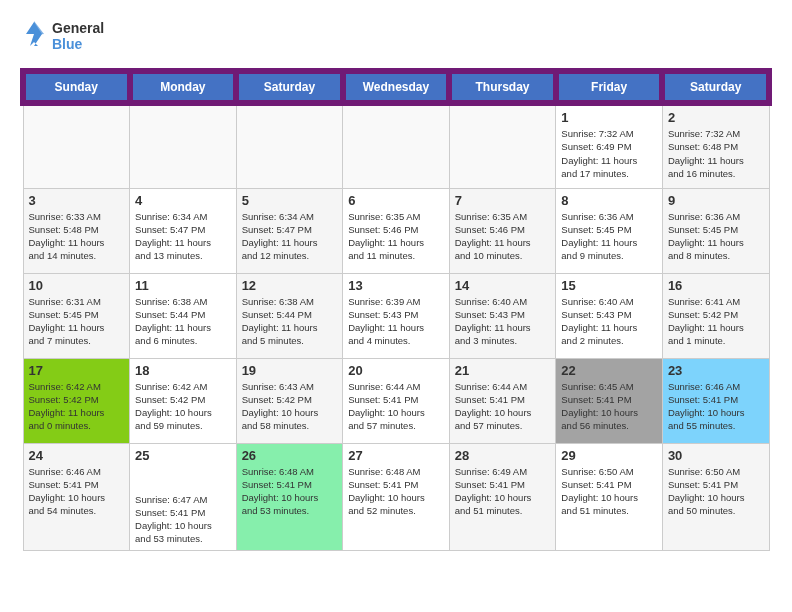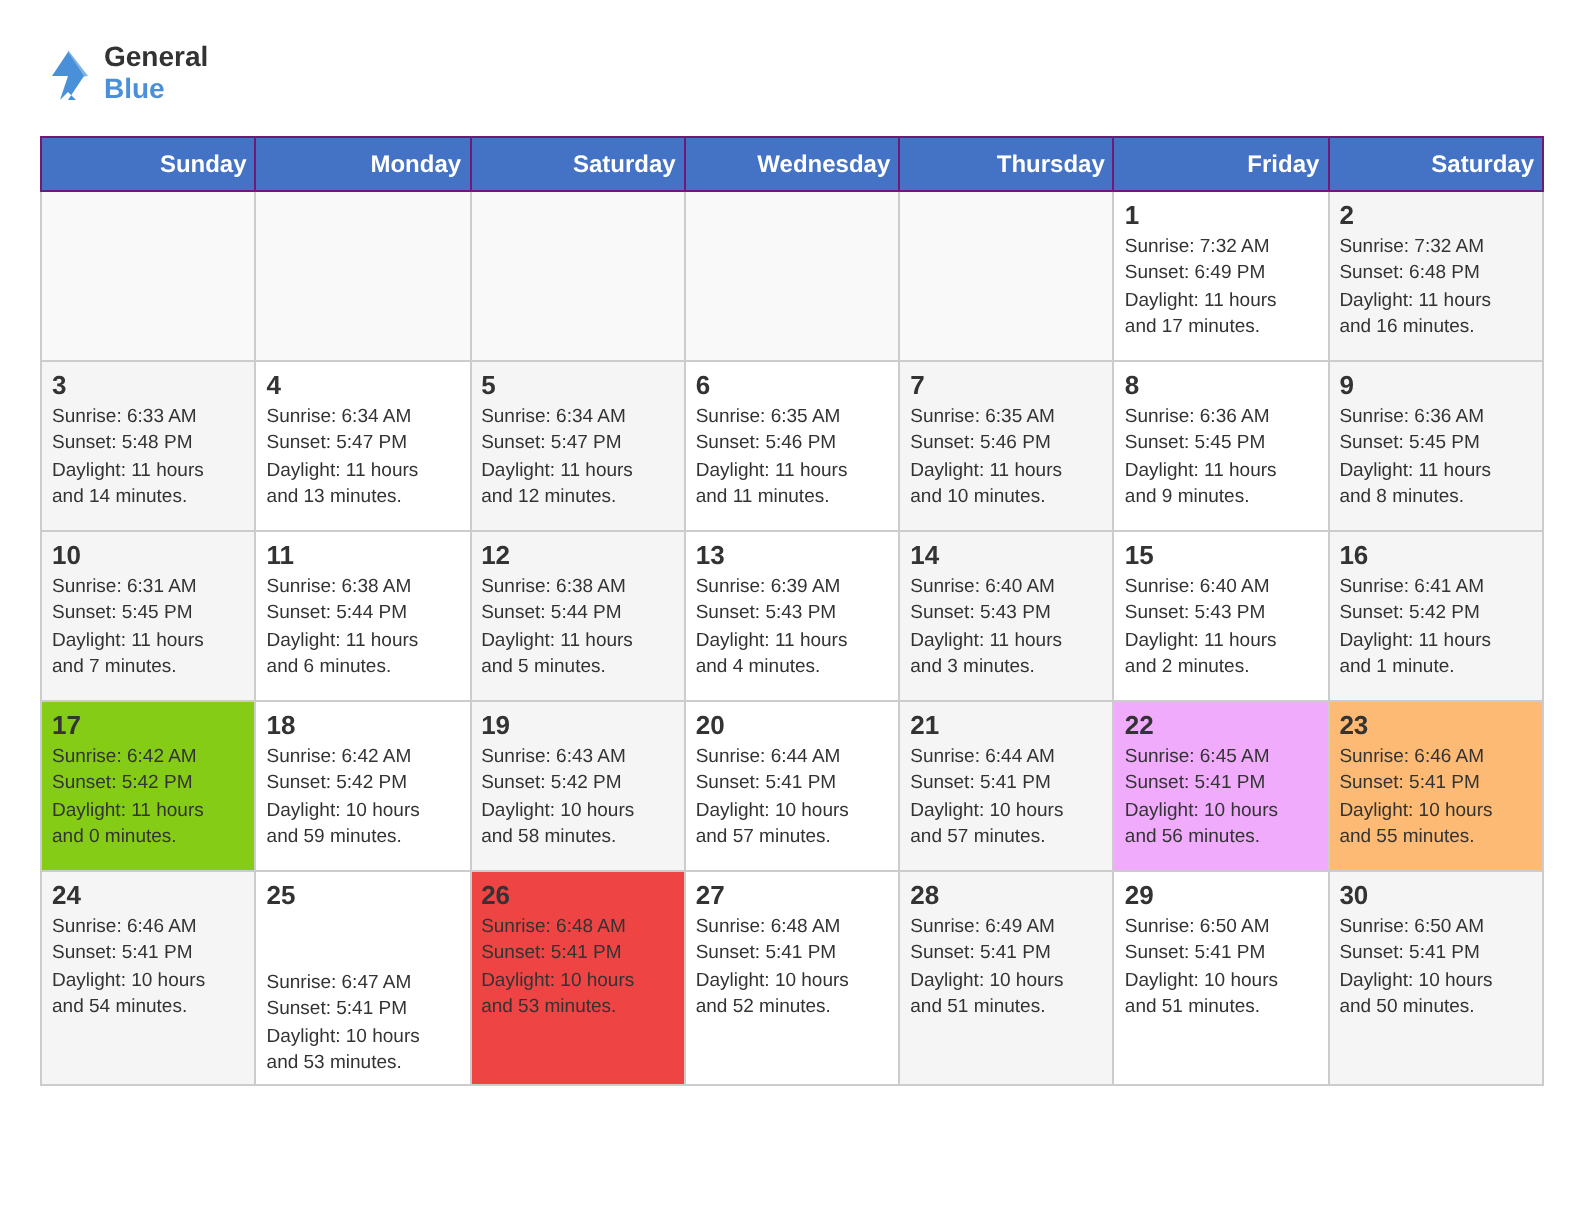--- a/index.html
+++ b/index.html
@@ -37,22 +37,22 @@
       width: 100%;
       border-collapse: collapse;
       table-layout: fixed;
     }
     th {
       background-color: #4472c4;
       color: white;
       font-size: 12px;
       font-weight: bold;
       padding: 6px 4px;
-      text-align: right;
-      border: 1px solid #701a75;
+      text-align: center;
+      border: 6px solid #701a75;
     }
     td {
       border: 1px solid #ccc;
       vertical-align: top;
       padding: 4px 5px;
       font-size: 10px;
       color: #333;
       height: 85px;
       background: #fff;
     }
@@ -80,21 +80,21 @@
     tr:nth-child(even) td {
       
     }
   </style>
 </head>
 <body>
 
 <div class="header-section">
   <div class="logo">
   <div style="display:flex;flex-direction:column;align-items:flex-start;">
-    <div style="display:flex;align-items:flex-end;gap:4px;">
+    <div style="display:flex;align-items:flex-start;gap:4px;">
       <svg width="28" height="28" viewBox="0 0 28 28">
         <polygon points="14,2 22,14 14,26 18,26 14,22 10,26 14,14 6,14" fill="#4a90d9"></polygon>
         <polygon points="14,1 24,14 14,15" fill="#4a90d9" opacity="0.7"></polygon>
       </svg>
       <div>
         <div style="font-size:14px;font-weight:bold;color:#333;">General</div>
         <div style="font-size:14px;font-weight:bold;color:#4a90d9;">Blue</div>
       </div>
     </div>
   </div>
@@ -270,28 +270,28 @@
 Daylight: 10 hours
 and 57 minutes.</div>
         </td>
         <td style="background: rgb(245, 245, 245);">
           <span class="day-number">21</span>
           <div class="day-info" style="white-space: pre-line;">Sunrise: 6:44 AM
 Sunset: 5:41 PM
 Daylight: 10 hours
 and 57 minutes.</div>
         </td>
-        <td style="background: #f0abfc;">
+        <td style="background: #a3a3a3;">
           <span class="day-number">22</span>
           <div class="day-info" style="white-space: pre-line;">Sunrise: 6:45 AM
 Sunset: 5:41 PM
 Daylight: 10 hours
 and 56 minutes.</div>
         </td>
-        <td style="background: #fdba74;">
+        <td style="background: #7dd3fc;">
           <span class="day-number">23</span>
           <div class="day-info" style="white-space: pre-line;">Sunrise: 6:46 AM
 Sunset: 5:41 PM
 Daylight: 10 hours
 and 55 minutes.</div>
         </td>
       </tr>
       <tr>
         <td style="background: rgb(245, 245, 245);">
           <span class="day-number">24</span>
@@ -300,21 +300,21 @@
 Daylight: 10 hours
 and 54 minutes.</div>
         </td>
         <td style="background: rgb(255, 255, 255);">
           <span class="day-number">25</span>
           <div class="day-info" style="white-space: pre-line; margin-top: 30px;">Sunrise: 6:47 AM
 Sunset: 5:41 PM
 Daylight: 10 hours
 and 53 minutes.</div>
         </td>
-        <td style="background: #ef4444;">
+        <td style="background: #86efac;">
           <span class="day-number">26</span>
           <div class="day-info" style="white-space: pre-line;">Sunrise: 6:48 AM
 Sunset: 5:41 PM
 Daylight: 10 hours
 and 53 minutes.</div>
         </td>
         <td style="background: rgb(255, 255, 255); margin-top: 16px;">
           <span class="day-number">27</span>
           <div class="day-info" style="white-space: pre-line;">Sunrise: 6:48 AM
 Sunset: 5:41 PM

